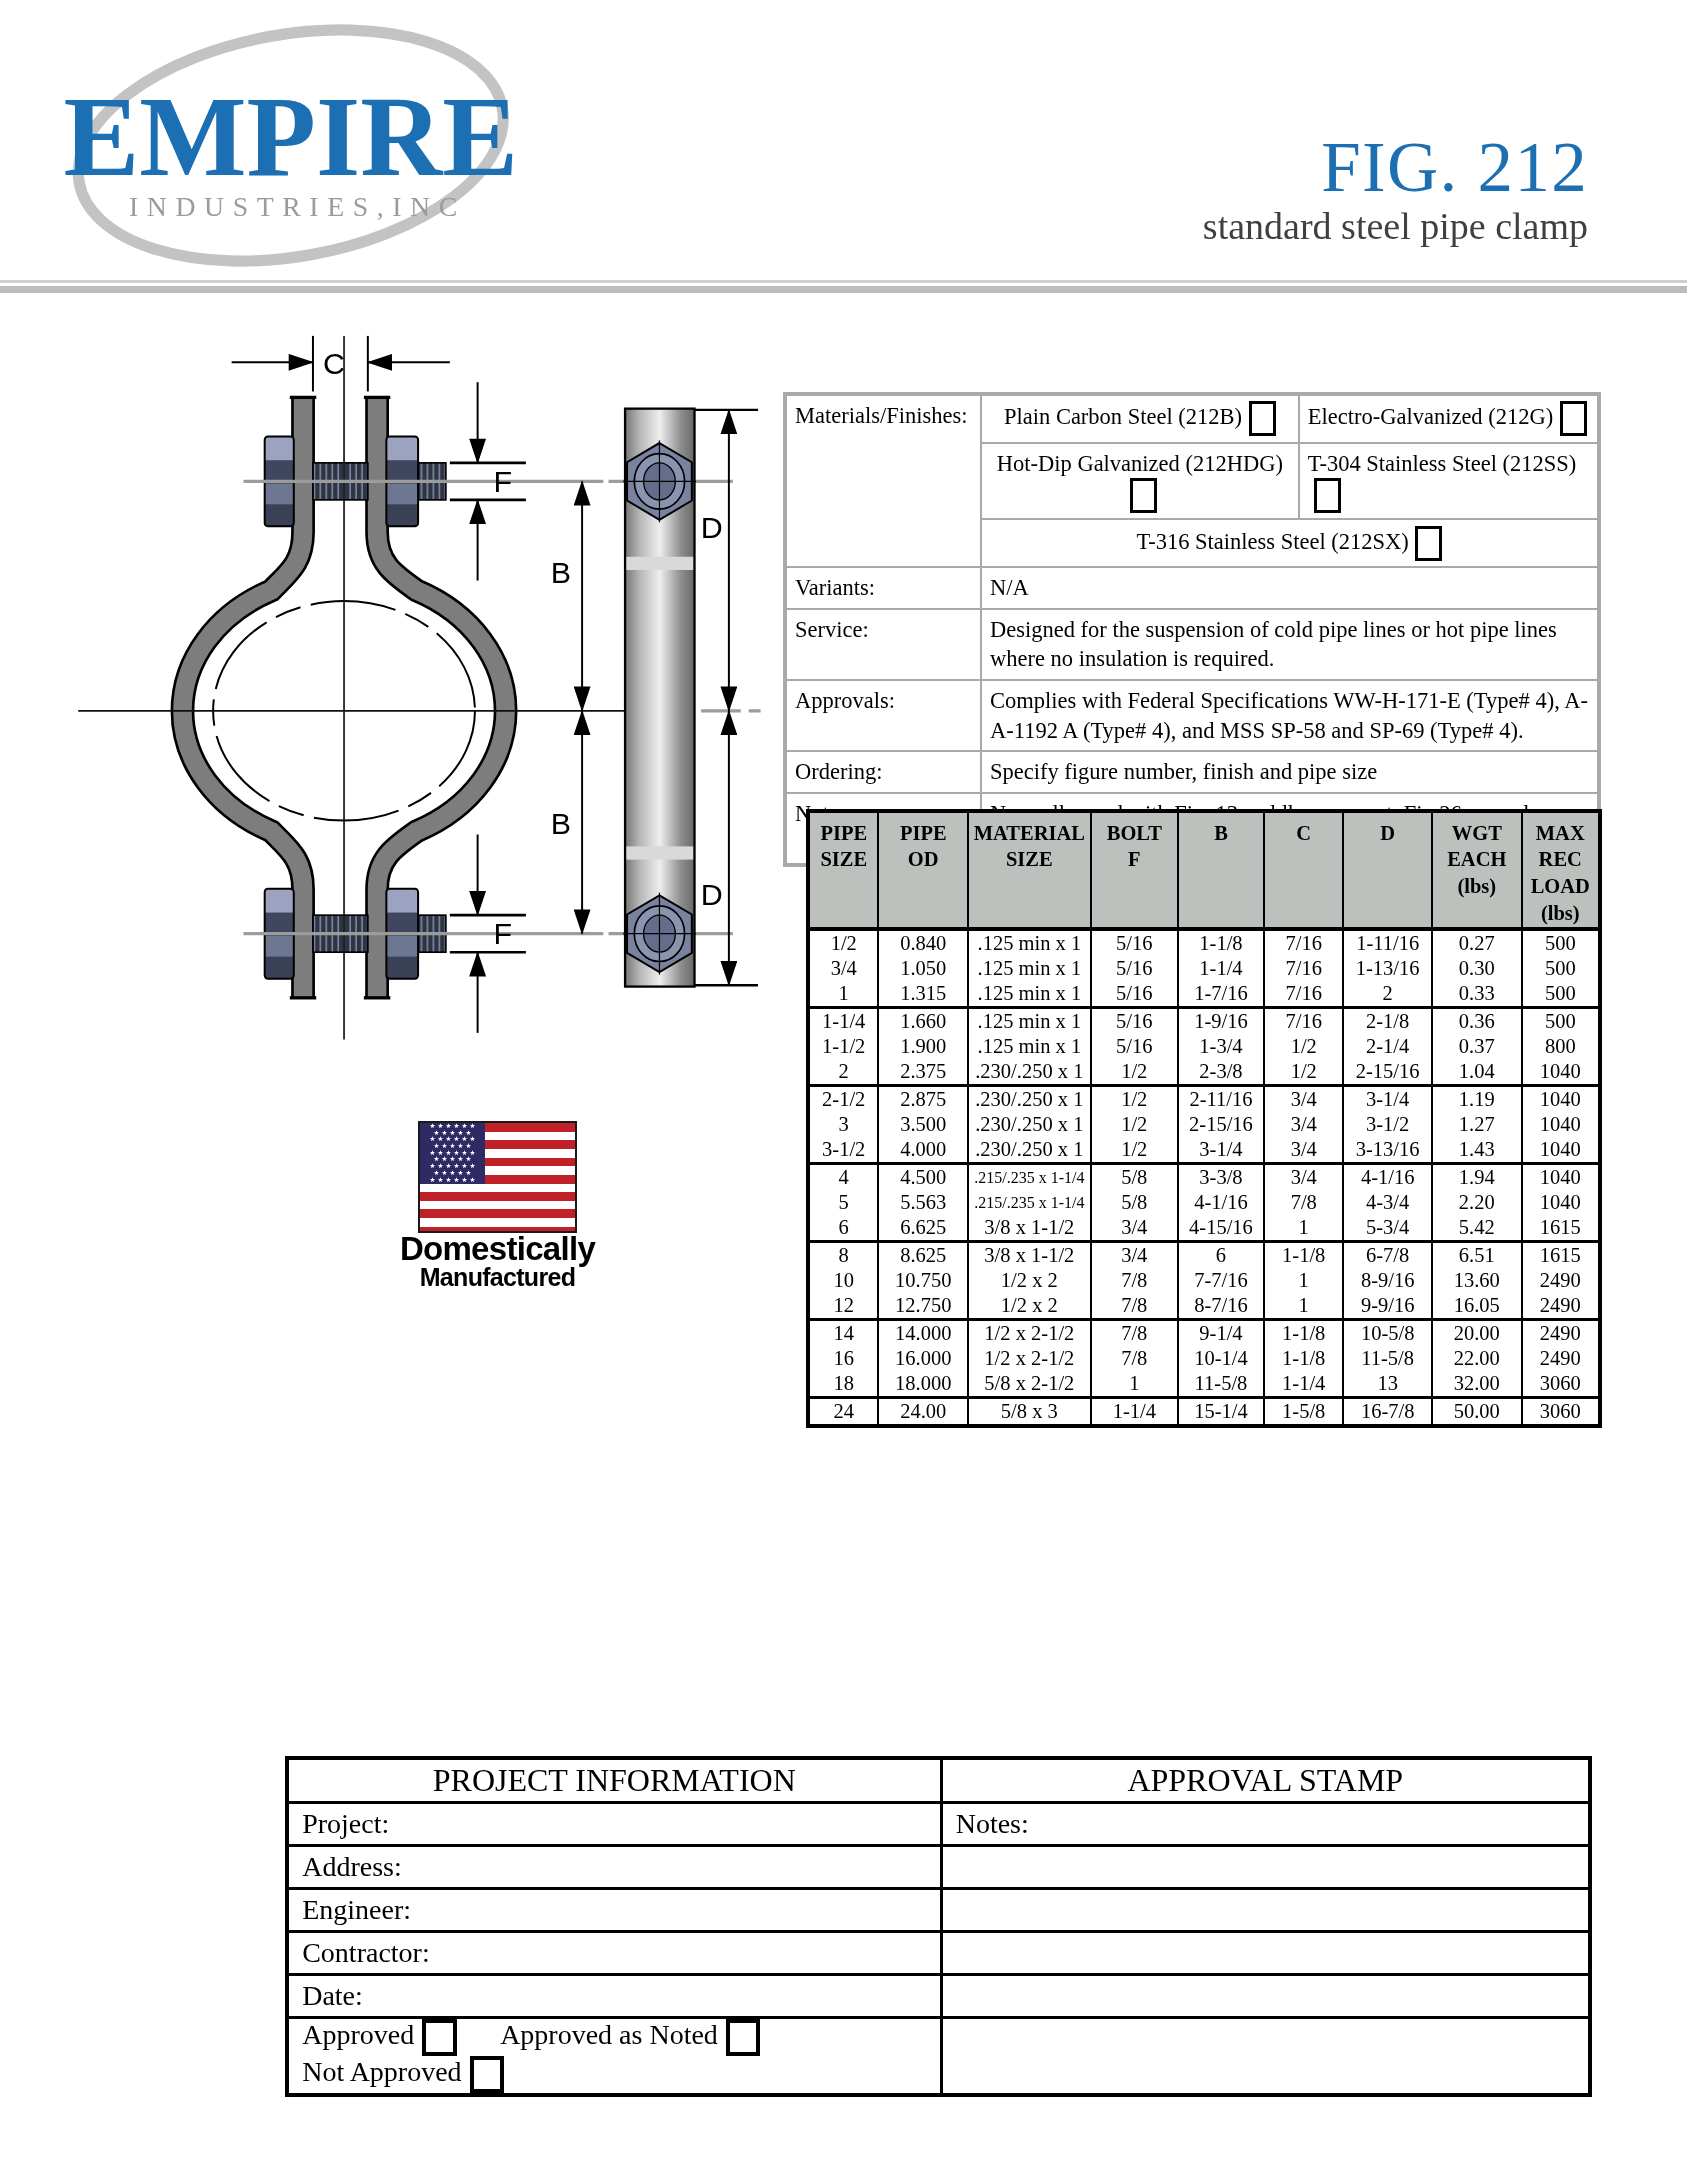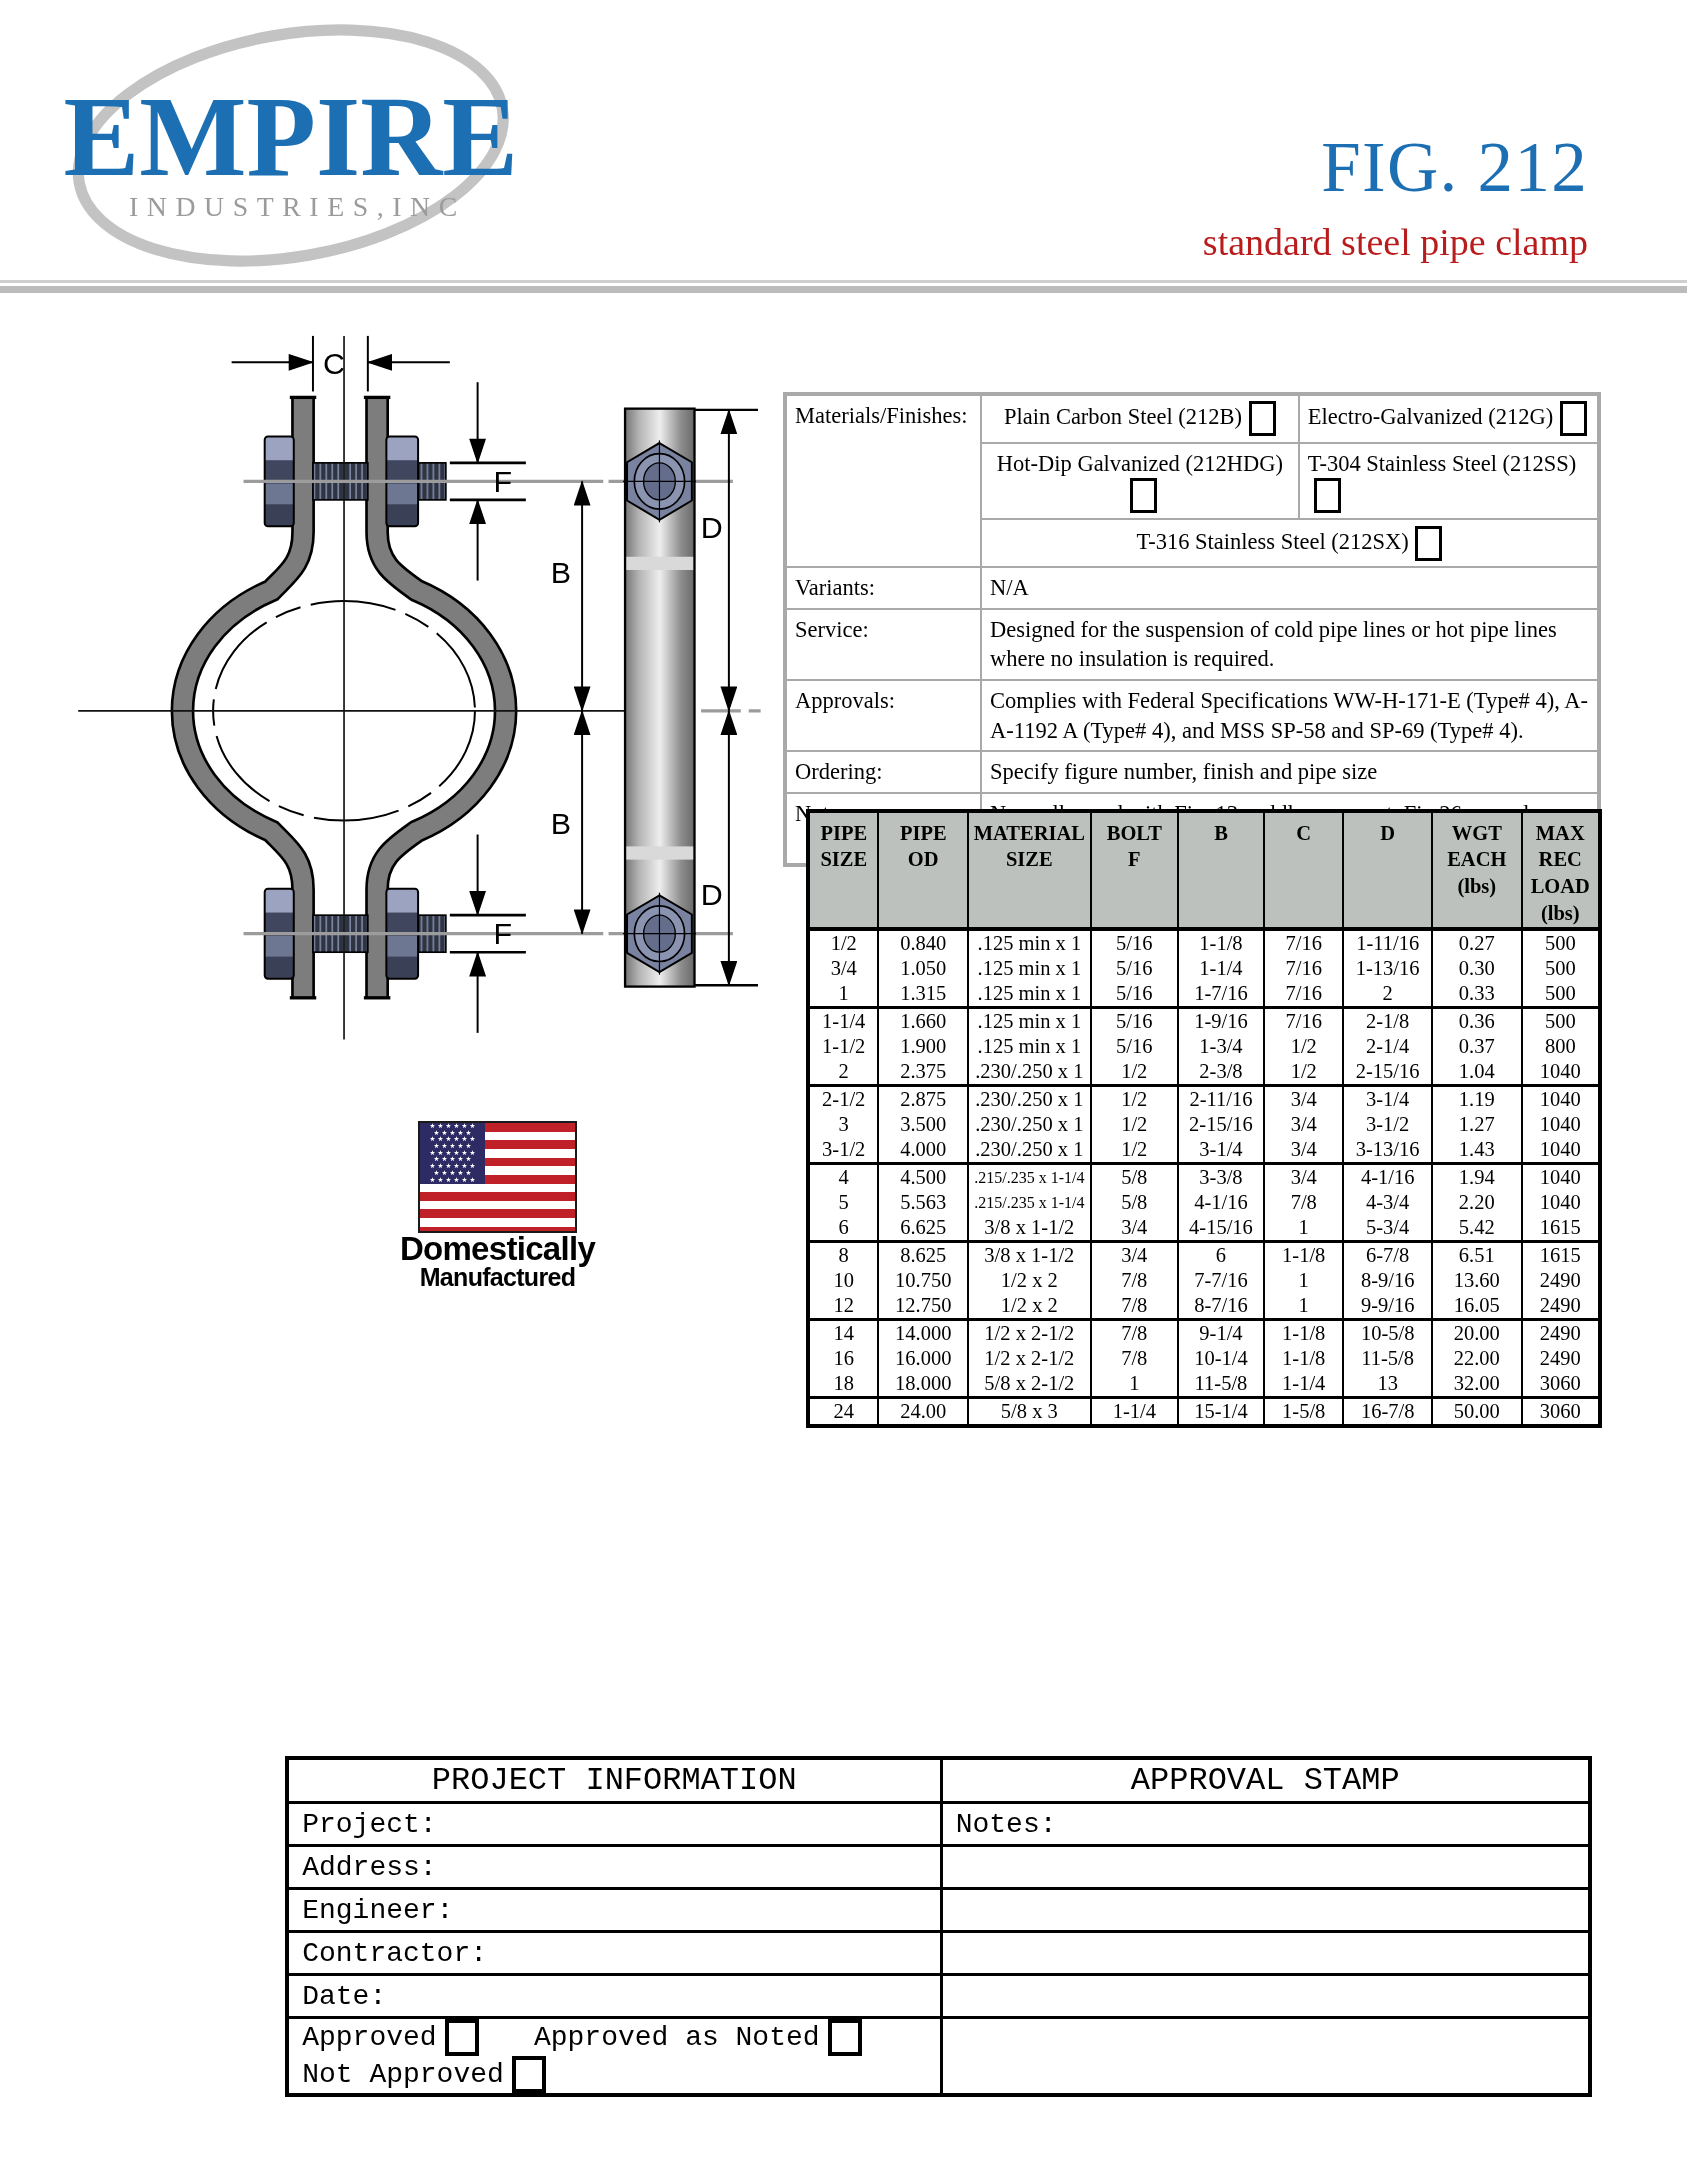--- a/index.html
+++ b/index.html
@@ -3,21 +3,21 @@
 <meta charset="utf-8">
 <style>
   html,body{margin:0;padding:0;background:#fff;}
   #page{position:relative;width:1687px;height:2183px;background:#fff;overflow:hidden;
         font-family:"Liberation Serif", serif;color:#000;}
 
   
   #logo{position:absolute;left:36px;top:10px;}
   #figblock{position:absolute;right:99px;top:131px;text-align:right;}
   .fig-title{font-size:71px;line-height:1.02;color:#1c6fb2;letter-spacing:1.3px;}
-  .fig-sub{font-size:38px;line-height:1.05;color:#b91c1c;margin-top:20px;}
+  .fig-sub{font-size:38px;line-height:1.05;color:#404040;margin-top:4px;}
   .rule{position:absolute;left:0;width:1687px;}
   .rule1{top:280px;height:3.3px;background:#cfcfcf;}
   .rule2{top:286px;height:7.3px;background:#bcbcbc;}
 
   
   #diagram{position:absolute;left:66px;top:324px;}
   .dimtxt{font-family:"Liberation Sans", sans-serif;font-size:46px;fill:#000;}
 
   
   #infotable{position:absolute;left:783px;top:392px;width:818px;
@@ -60,21 +60,21 @@
            letter-spacing:0px;font-family:"DejaVu Sans", sans-serif;}
   #flagcap{position:absolute;left:397px;top:1232px;width:201px;text-align:center;
            font-family:"Liberation Sans", sans-serif;font-weight:bold;color:#000;}
   #flagcap .l1{font-size:33px;line-height:1.0;letter-spacing:-0.7px;}
   #flagcap .l2{font-size:25px;line-height:1.0;letter-spacing:-0.7px;}
 
   
   #projtable{position:absolute;left:285px;top:1756px;width:1303px;
              border-collapse:collapse;table-layout:fixed;font-size:28px;}
   #projtable{border:4.6px solid #000;}
-  #projtable td{border:3.3px solid #000;padding:0 0 0 13.2px;vertical-align:middle;font-family:Liberation Mono, monospace;}
+  #projtable td{border:3.3px solid #000;padding:0 0 0 13.2px;vertical-align:middle;}
   #projtable tr.pt-head td{height:41px;text-align:center;font-size:32px;padding:0;}
   #projtable tr.pt-row td{height:40px;}
   .cb2{display:inline-block;width:26.5px;height:29px;border:4px solid #000;
        vertical-align:middle;margin-left:8px;background:#fff;}
   .ap-item{margin-right:38px;white-space:nowrap;}
 </style>
 </head>
 <body>
 
 <div id="page">

